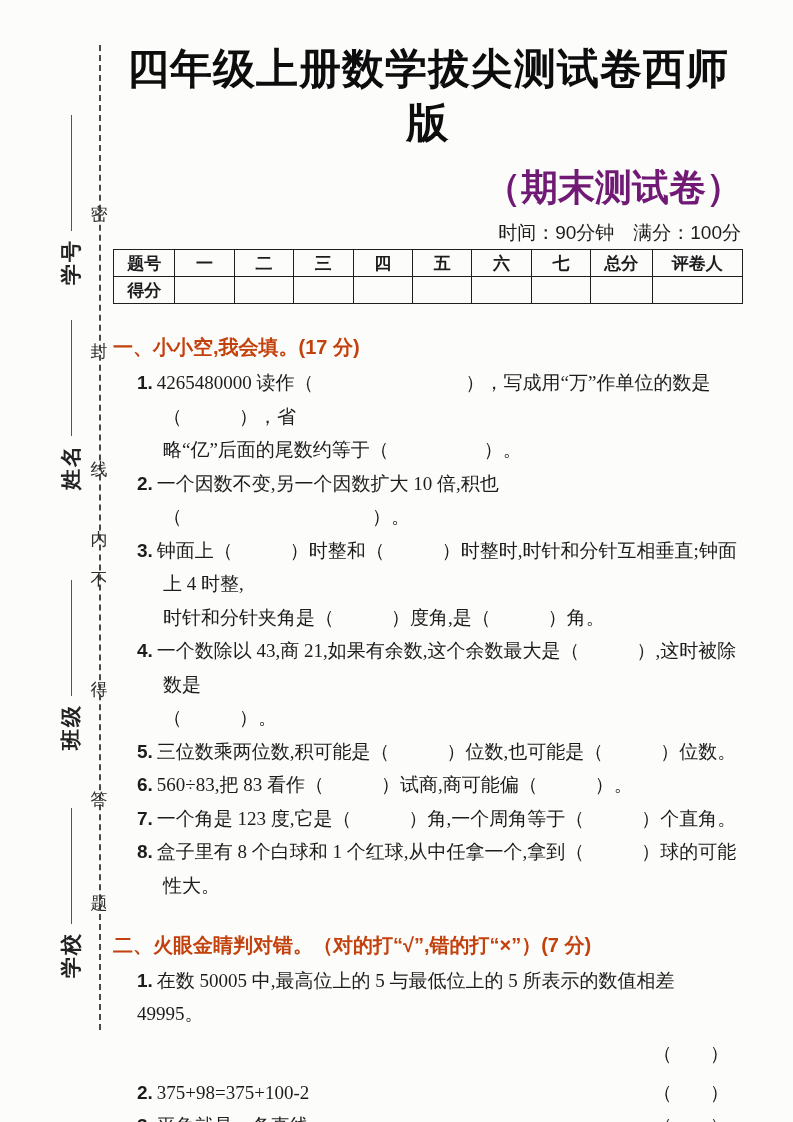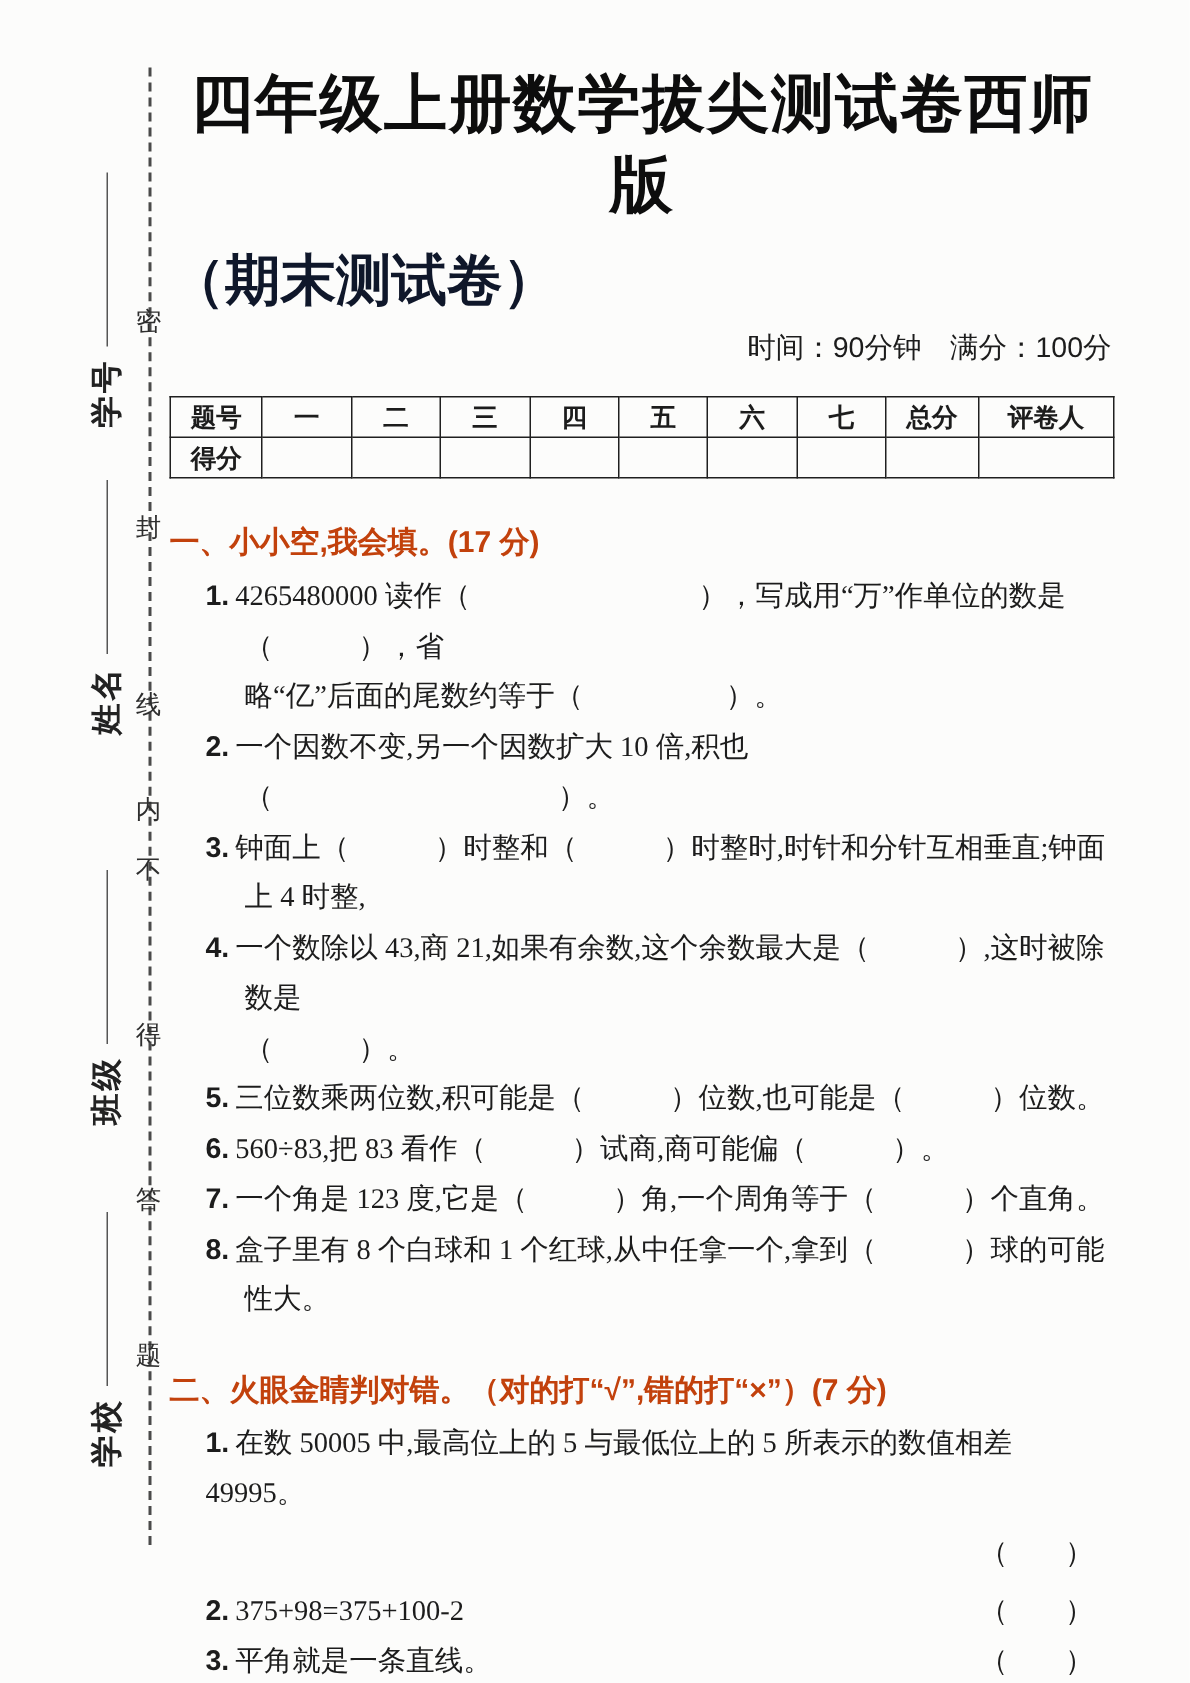--- a/index.html
+++ b/index.html
@@ -37,33 +37,33 @@
   
   .main { position:absolute; left:113px; top:42px; width:630px; }
 
   .title {
     margin:0; text-align:center;
     font-family:"Liberation Sans", sans-serif;
     font-size:42px; font-weight:900; line-height:54px; letter-spacing:1px;
     color:#0d0d0d;
   }
   .subtitle {
-    margin:14px 0 0 0; text-align:left;
-    font-family:Liberation Serif, serif;
+    margin:14px 0 0 0; text-align:right;
+    font-family:Liberation Sans, sans-serif;
     font-size:37px; font-weight:900; line-height:48px;
-    color:#0f172a;
+    color:#701a75;
   }
   .meta {
     margin-top:8px; text-align:right; padding-right:2px;
     font-family:"Liberation Sans", sans-serif;
     font-size:19px; font-weight:400; line-height:25px;
   }
 
   table.score {
-    margin-top:19px; width:100%; border-collapse:collapse; table-layout:fixed;
+    margin-top:4px; width:100%; border-collapse:collapse; table-layout:fixed;
     font-size:17px;
   }
   table.score td, table.score th {
     border:1.8px solid #1f1f1f; text-align:center; height:26px;
     font-weight:600; font-family:"Liberation Sans", sans-serif; padding:0;
   }
 
   .sec-heading {
     margin:28px 0 0 0;
     font-family:"Liberation Sans", sans-serif;
@@ -179,20 +179,21 @@
     <div class="qwrap">
       <div>
         <div class="qline"><b class="qnum">1.</b><span>4265480000 读作（　　　　　　　　），写成用“万”作单位的数是（　　　），省</span></div>
         <div class="qline cont" style="padding-left:50px"><span>略“亿”后面的尾数约等于（　　　　　）。</span></div>
       </div>
       <div>
         <div class="qline"><b class="qnum">2.</b><span>一个因数不变,另一个因数扩大 10 倍,积也（　　　　　　　　　　）。</span></div>
       </div>
       <div>
         <div class="qline"><b class="qnum">3.</b><span>钟面上（　　　）时整和（　　　）时整时,时针和分针互相垂直;钟面上 4 时整,</span></div>
+        <div class="qline cont" style="padding-left:50px"><span>时针和分针夹角是（　　　）度角,是（　　　）角。</span></div>
       </div>
       <div>
         <div class="qline"><b class="qnum">4.</b><span>一个数除以 43,商 21,如果有余数,这个余数最大是（　　　）,这时被除数是</span></div>
         <div class="qline cont" style="padding-left:50px"><span>（　　　）。</span></div>
       </div>
       <div>
         <div class="qline"><b class="qnum">5.</b><span>三位数乘两位数,积可能是（　　　）位数,也可能是（　　　）位数。</span></div>
       </div>
       <div>
         <div class="qline"><b class="qnum">6.</b><span>560÷83,把 83 看作（　　　）试商,商可能偏（　　　）。</span></div>

